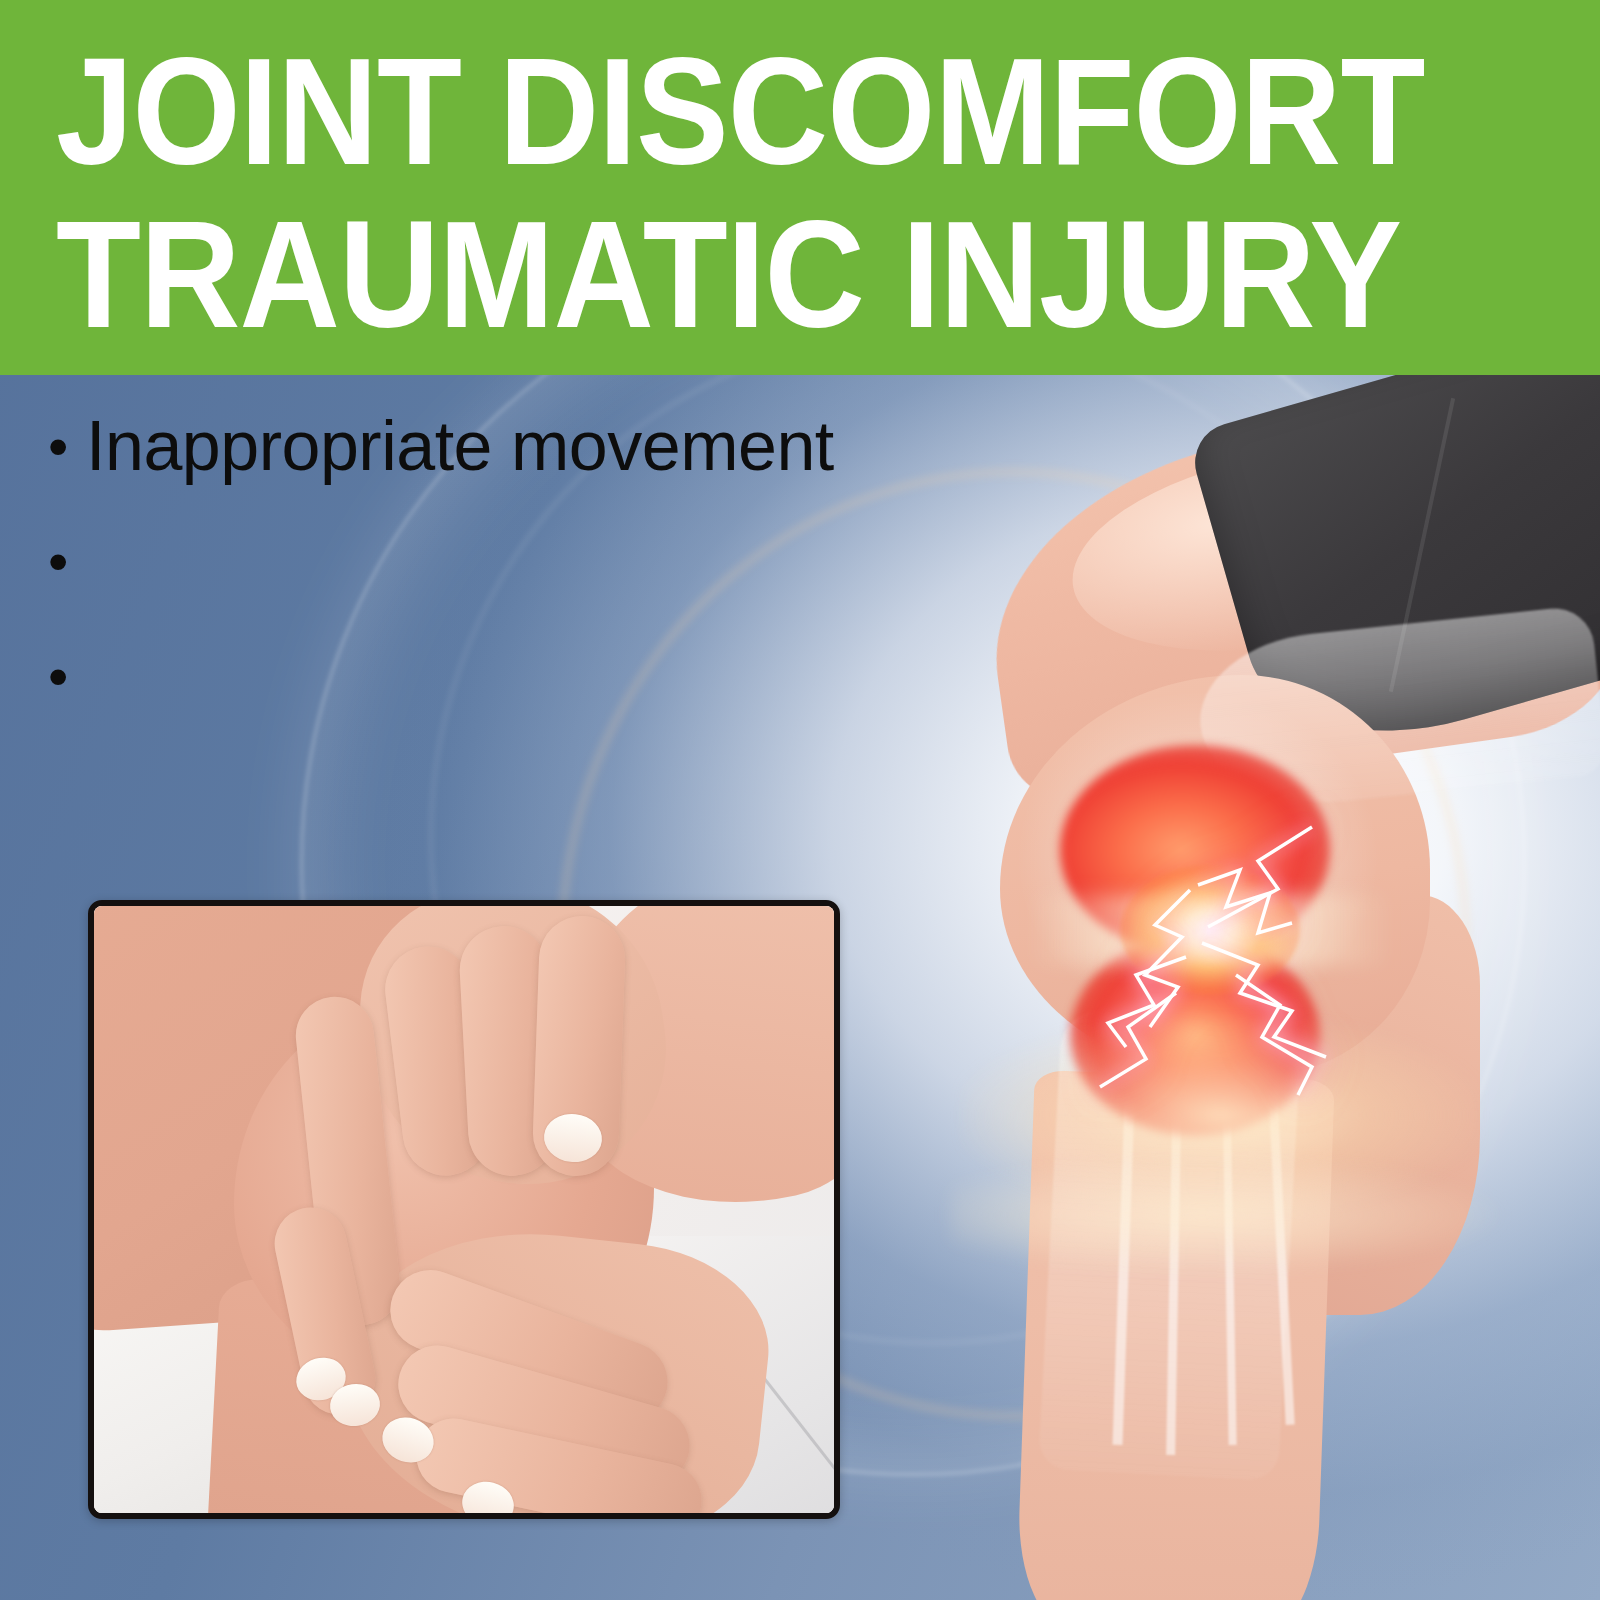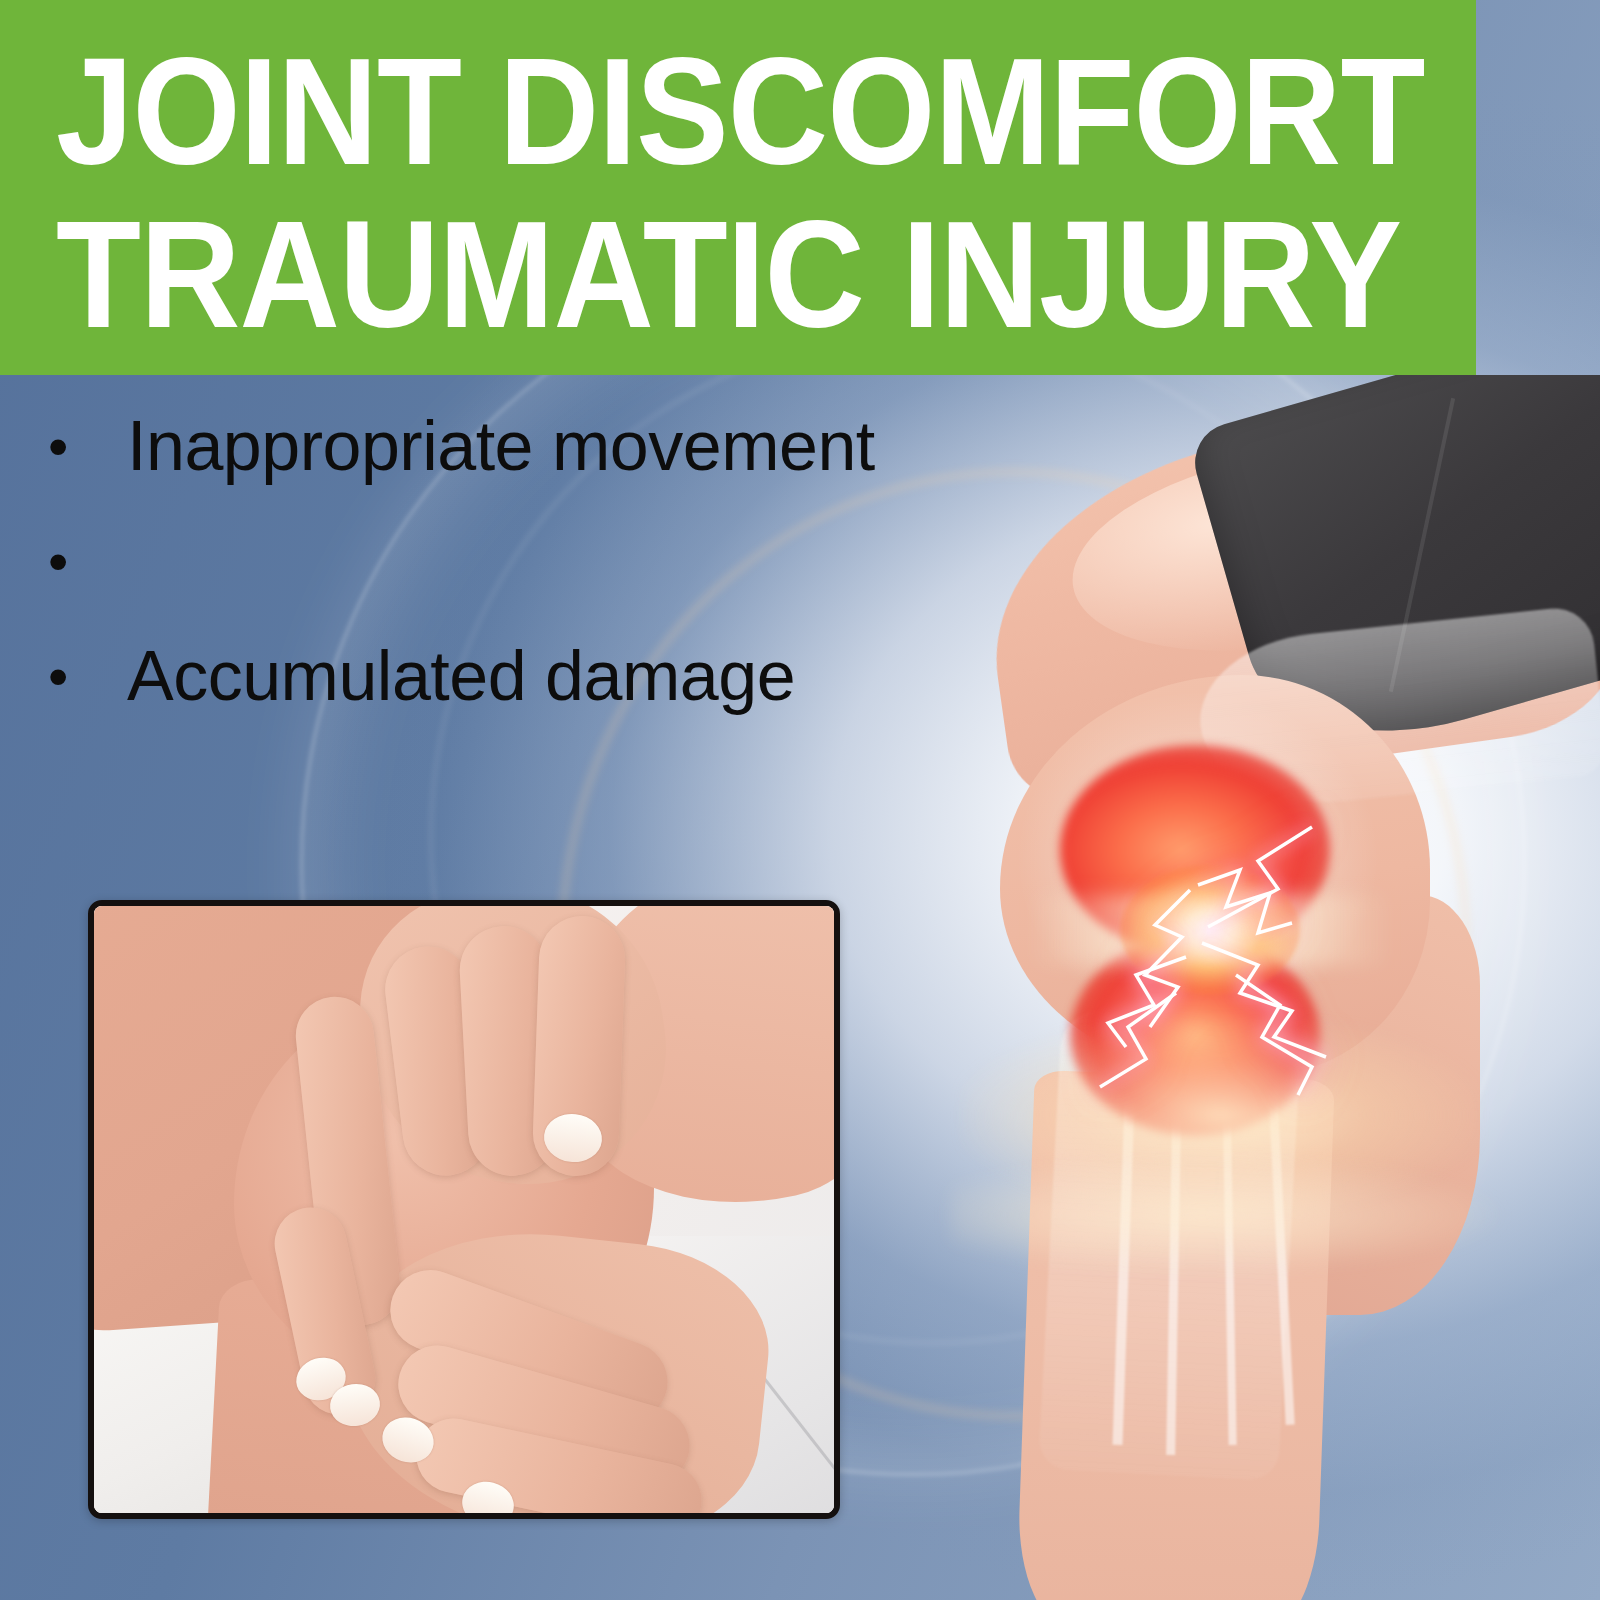--- a/index.html
+++ b/index.html
@@ -55,21 +55,21 @@
     width: 900px; height: 940px;
     border-radius: 50%;
     border: 4px solid rgba(255,214,168,0.42);
     filter: blur(5px);
   }
 
   
   .header {
     position: absolute;
     left: 0; top: 0;
-    width: 1476px;
+    width: 1600px;
     height: 375px;
     background: #6fb53a;
     overflow: hidden;
   }
   .header-title {
     position: absolute;
     left: 56px;
     top: 30px;
     width: 1500px;
     color: #ffffff;
@@ -105,21 +105,20 @@
   }
   .bullet-dot {
     width: 38px;
     flex: 0 0 38px;
     font-size: 58px;
     line-height: 92px;
     text-align: left;
   }
   .bullet-label {
     flex: 1 1 auto;
-    margin-left: 41px;
   }
 
   
   .knee-stage {
     position: absolute;
     left: 820px; top: 375px;
     width: 780px; height: 1225px;
     overflow: hidden;
   }
   
@@ -412,21 +411,20 @@
   <ul class="bullets">
     <li class="bullet-item">
       <span class="bullet-dot">•</span>
       <span class="bullet-label">Inappropriate movement</span>
     </li>
     <li class="bullet-item">
       <span class="bullet-dot">•</span>
     </li>
     <li class="bullet-item">
       <span class="bullet-dot">•</span>
-      <span class="bullet-label">Accumulated damage</span>
     </li>
   </ul>
 
   <div class="inset">
     <div class="inset-bg"></div>
     <div class="inset-towel"></div>
     <div class="inset-floor"></div>
     <div class="inset-floor-line"></div>
     <div class="inset-thigh"></div>
     <div class="inset-shin"></div>

